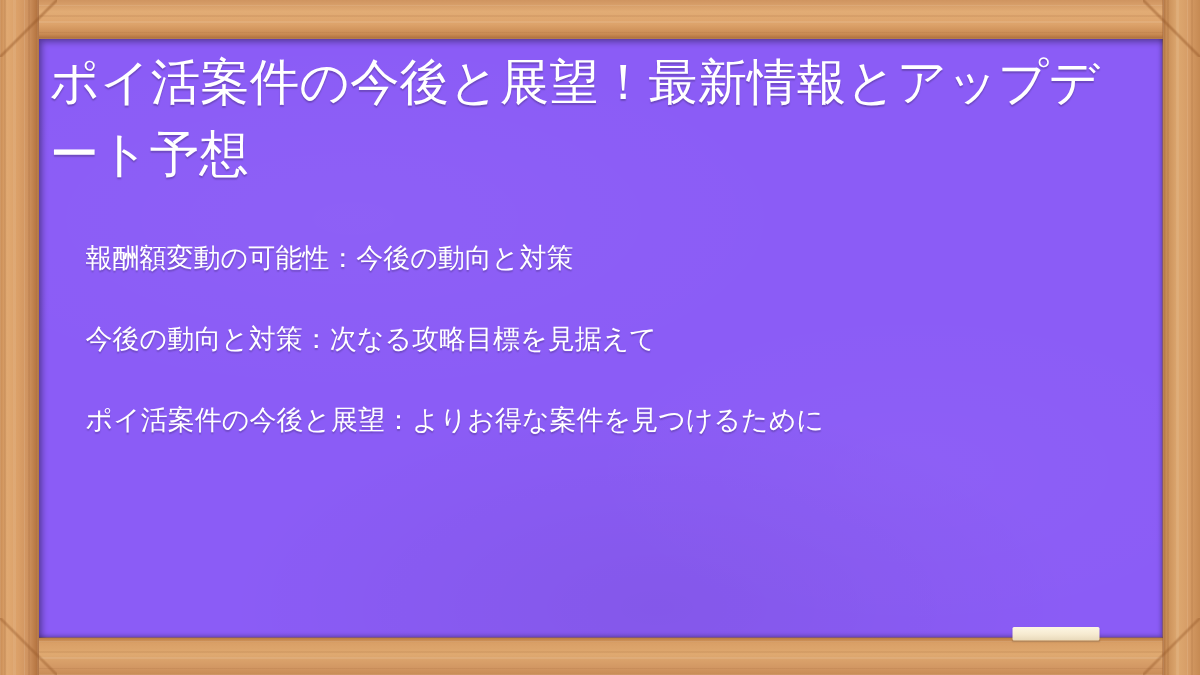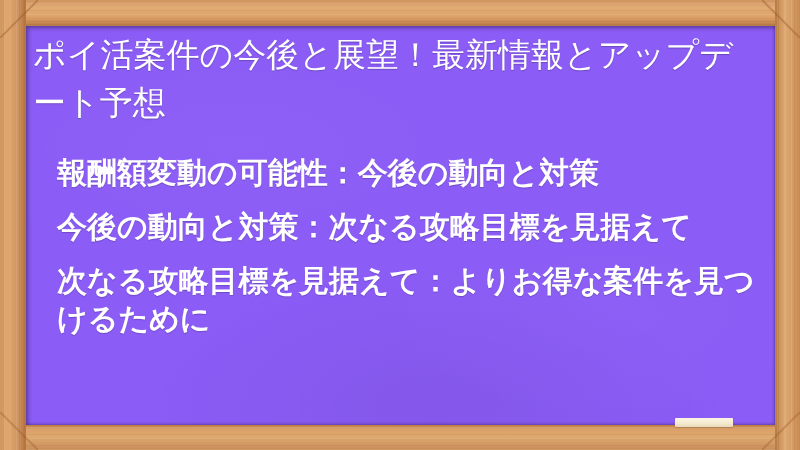--- a/index.html
+++ b/index.html
@@ -205,22 +205,22 @@
     position: absolute;
     left: 31px;
     top: 128px;
     width: 700px;
     margin: 0;
     padding: 0;
     list-style: none;
   }
   #board-points li {
     color: #ffffff;
-    font-size: 30px;
-    font-weight: 700;
+    font-size: 18px;
+    font-weight: 400;
     line-height: 38px;
     margin: 0 0 16px 0;
     white-space: pre-wrap;
     text-shadow: 0 1px 1px rgba(0,0,0,0.20);
   }
   #board-points li:last-child { margin-bottom: 0; }
 
   
   #chalk-stick {
     position: absolute;
@@ -261,20 +261,20 @@
 
   <div id="chalkboard-surface">
     <div id="chalkboard-texture"></div>
 
     <div id="board-content">
       <h1 id="board-title">ポイ活案件の今後と展望！最新情報とアップデート予想</h1>
 
       <ul id="board-points">
         <li>報酬額変動の可能性：今後の動向と対策</li>
         <li>今後の動向と対策：次なる攻略目標を見据えて</li>
-        <li>次なる攻略目標を見据えて：よりお得な案件を見つけるために</li>
+        <li>ポイ活案件の今後と展望：よりお得な案件を見つけるために</li>
       </ul>
     </div>
   </div>
 
   <div id="chalk-stick"></div>
 
 </div>
 
 </body></html>

